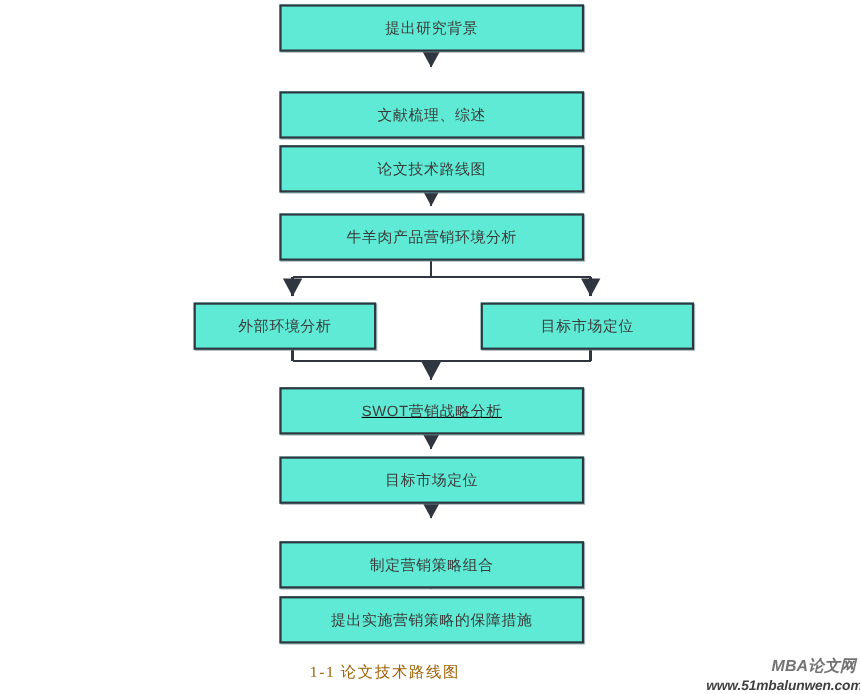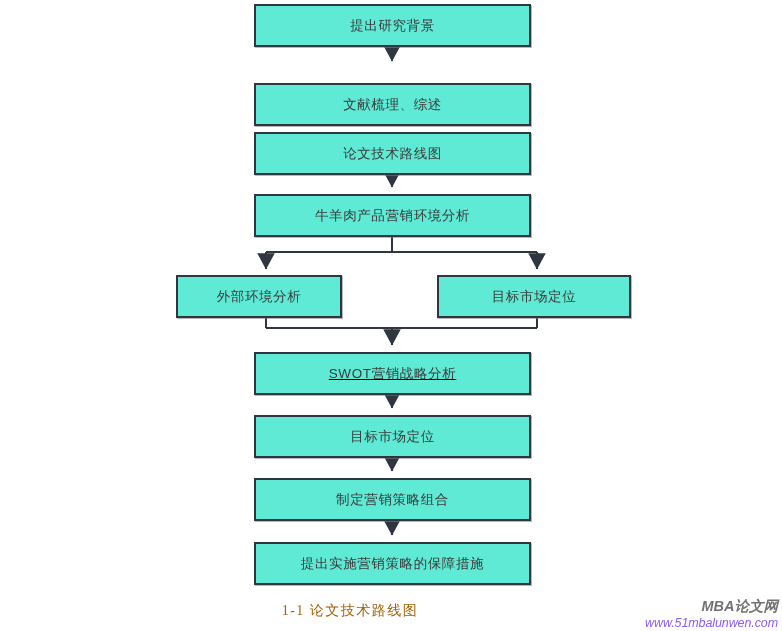--- a/index.html
+++ b/index.html
@@ -62,21 +62,21 @@
   }
 
   .n1 { top: 4px; }
   .n2 { top: 83px; }
   .n3 { top: 132px; }
   .n4 { top: 194px; text-align: right; }
   .n5 { top: 275px; }
   .n6 { top: 275px; }
   .n7 { top: 352px; text-decoration: underline; }
   .n8 { top: 415px; }
-  .n9 { top: 478px; align-items: center; }
+  .n9 { top: 492px; align-items: center; }
   .n10 { top: 542px; }
 
   
   #connectors {
     position: absolute;
     left: 0;
     top: 0;
     width: 782px;
     height: 631px;
     pointer-events: none;
@@ -111,24 +111,25 @@
     font-style: italic;
     color: #737373;
     letter-spacing: 0px;
     line-height: 1.15;
   }
   #watermark .wm-url {
     display: block;
     font-family: "Liberation Sans", "DejaVu Sans", sans-serif;
     font-size: 12.5px;
     font-style: italic;
-    color: #8b5cf6;
+    color: #404040;
     letter-spacing: -0.1px;
     line-height: 1.15;
     margin-top: 1px;
+    font-weight: bold;
   }
 </style>
 </head>
 <body>
 
 <div id="flowchart-canvas">
 
   <svg id="connectors" viewBox="0 0 782 631" width="782" height="631" aria-hidden="true">
     <defs>
       <marker id="arrowhead" markerWidth="9" markerHeight="9" refX="4.2" refY="7.6" orient="0">

